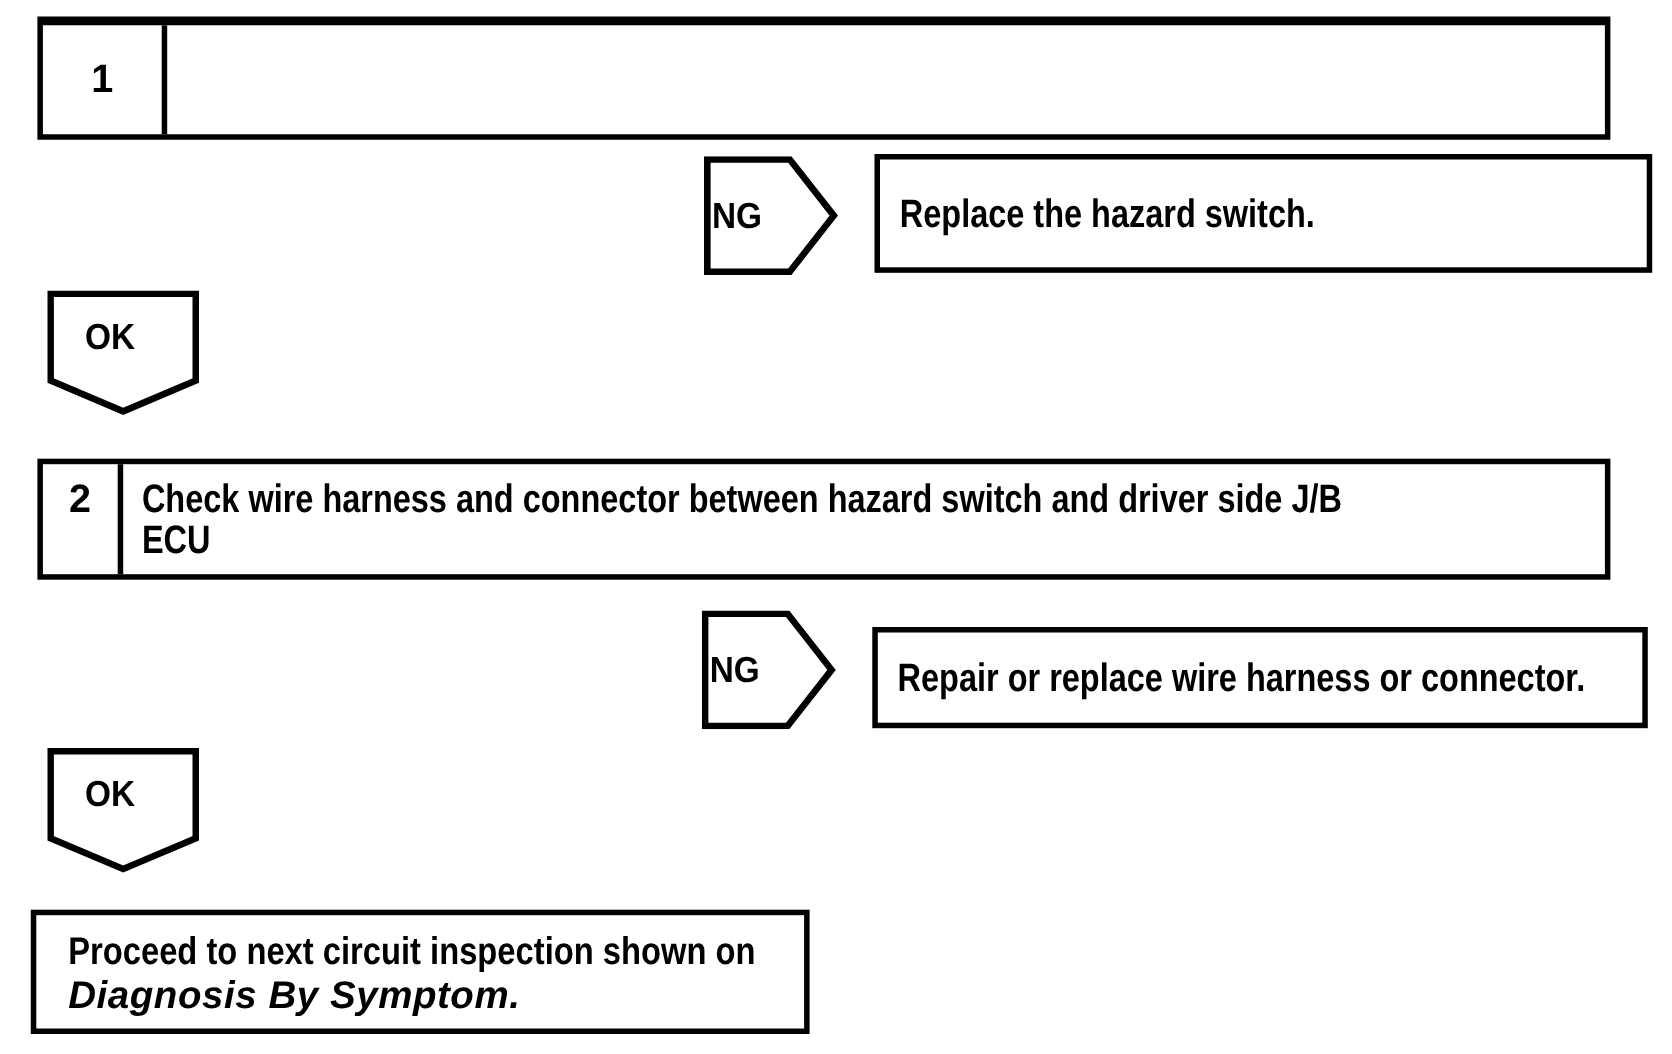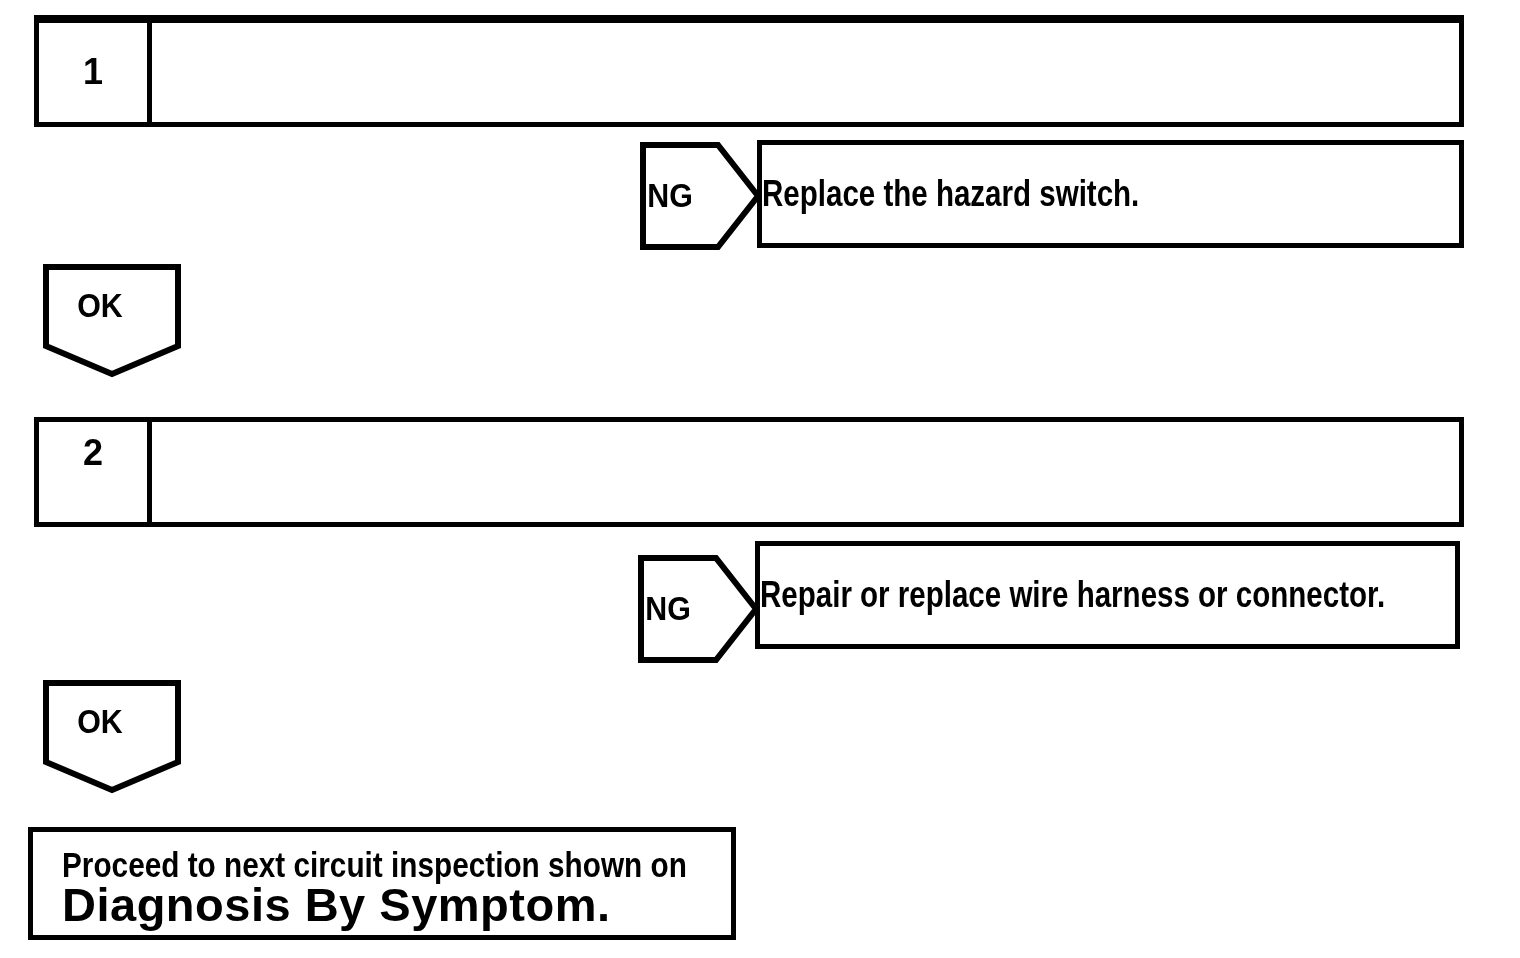--- a/index.html
+++ b/index.html
@@ -55,20 +55,22 @@
   .line {
     display: block;
     white-space: nowrap;
     font-size: 36px;
     line-height: 38px;
   }
   
   .result-box {
     display: flex;
     align-items: center;
+    padding-left: 18px;
+    margin-left: 38px;
   }
   
   .shape {
     position: absolute;
     padding-left: 12px;
   }
   .shape svg { display: block; }
   .ng-label {
     position: absolute;
     left: 0; top: 0;
@@ -98,23 +100,24 @@
     white-space: nowrap;
     font-size: 35px;
     line-height: 40px;
     transform: scaleX(0.85);
     transform-origin: left top;
     width: max-content;
   }
   .final-line-2 {
     display: block;
     white-space: nowrap;
-    font-size: 47px;
+    font-size: 35px;
     line-height: 40px;
     letter-spacing: 0.5px;
+    font-style: italic;
   }
 </style>
 </head>
 <body>
 
 <div class="canvas">
 
   <div class="box step-box thick-top" style="left:34px; top:15px; width:1430px; height:112px;">
     <div class="num-cell pad-top-30">
       <span class="num">1</span>
@@ -138,30 +141,36 @@
     <svg width="138" height="114" viewBox="0 0 138 114">
       <polygon points="3,3 135,3 135,82 69,110 3,82" fill="#ffffff" stroke="#000000" stroke-width="6"></polygon>
     </svg>
     <span class="ok-label">OK</span>
   </div>
 
   <div class="box step-box" style="left:34px; top:417px; width:1430px; height:110px;">
     <div class="num-cell pad-top-12">
       <span class="num">2</span>
     </div>
+    <div class="title-cell pad-top-12">
+      <div class="sq">
+        <span class="line">Check wire harness and connector between hazard switch and driver side J/B</span>
+        <span class="line">ECU</span>
+      </div>
+    </div>
   </div>
 
   <div class="shape" style="left:626px; top:555px; width:122px; height:108px;">
     <svg width="122" height="108" viewBox="0 0 122 108">
       <polygon points="3,3 78,3 118,54 78,105 3,105" fill="#ffffff" stroke="#000000" stroke-width="6"></polygon>
     </svg>
     <span class="ng-label">NG</span>
   </div>
 
-  <div class="box result-box" style="left:755px; top:541px; width:705px; height:108px;">
+  <div class="box result-box" style="left:755px; top:570px; width:705px; height:92px;">
     <div class="sq">
       <span class="line">Repair or replace wire harness or connector.</span>
     </div>
   </div>
 
   <div class="shape" style="left:31px; top:680px; width:138px; height:114px;">
     <svg width="138" height="114" viewBox="0 0 138 114">
       <polygon points="3,3 135,3 135,82 69,110 3,82" fill="#ffffff" stroke="#000000" stroke-width="6"></polygon>
     </svg>
     <span class="ok-label">OK</span>

